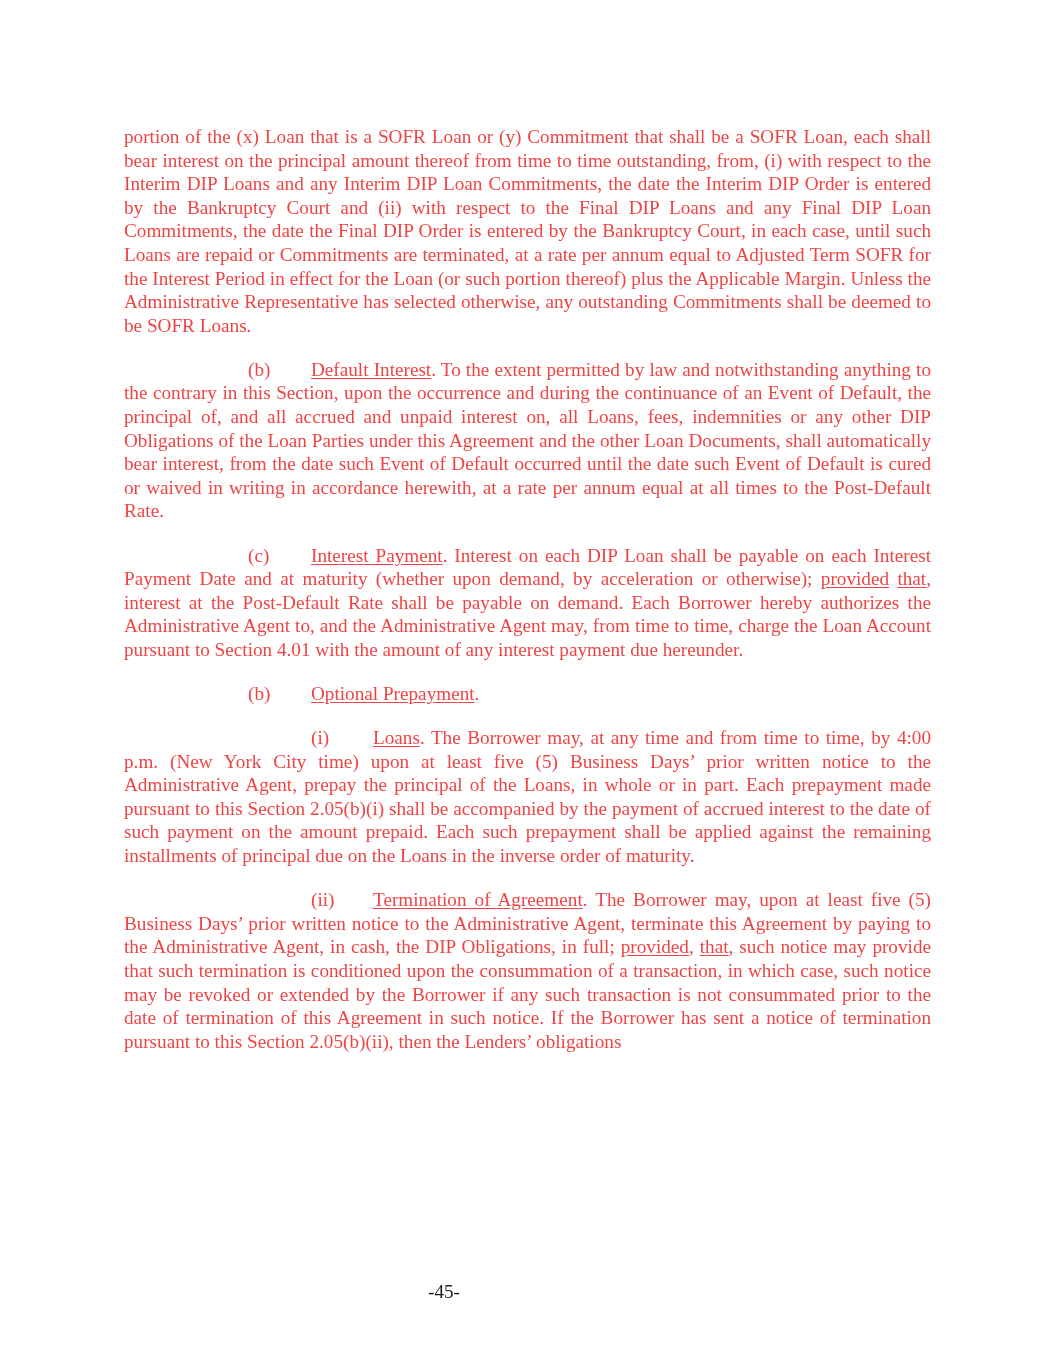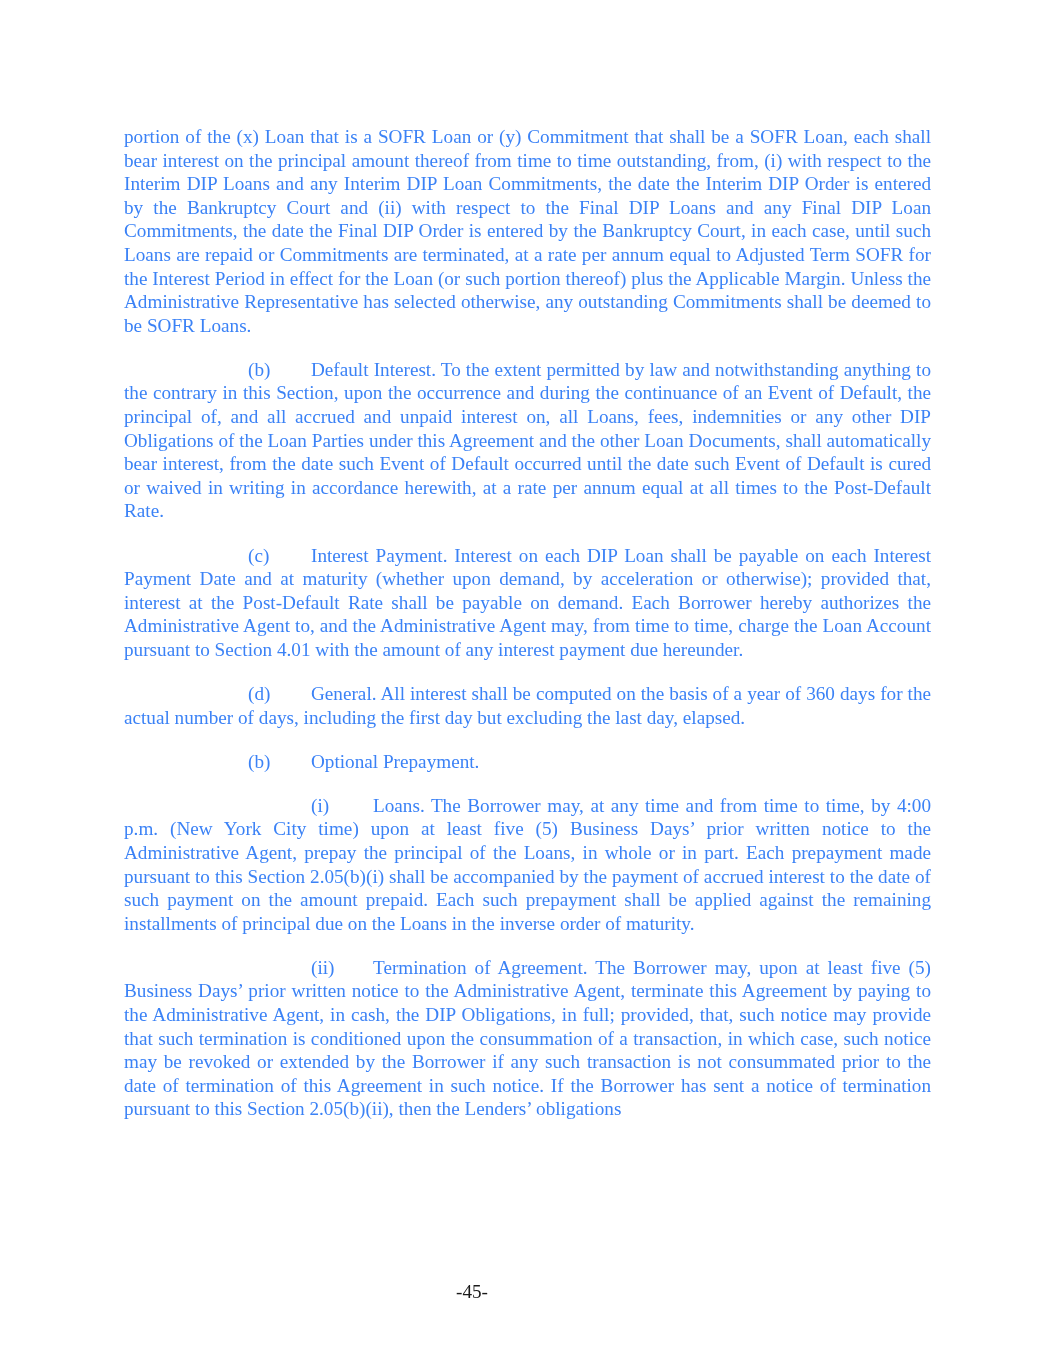--- a/index.html
+++ b/index.html
@@ -1,45 +1,44 @@
 <!DOCTYPE html>
 <html><head>
 <meta charset="utf-8">
 <style>
   html, body { margin: 0; padding: 0; background: #ffffff; }
   body { width: 1055px; height: 1365px; position: relative; overflow: hidden; }
   .page {
     position: absolute; left: 124px; top: 125px; width: 807px;
     font-family: "Liberation Serif", "DejaVu Serif", serif;
-    font-size: 19.2px; line-height: 23.6px; color: #3b82f6;
+    font-size: 19.2px; line-height: 23.6px; color: #ef4444;
   }
   .para { text-align: justify; margin: 0 0 20.5px 0; }
-  .u { text-underline-offset: 2px; }
+  .u { text-decoration: underline; text-underline-offset: 2px; }
   .lbl1 { display: inline-block; margin-left: 124px; width: 63px; }
   .lbl2 { display: inline-block; margin-left: 187px; width: 62px; }
   .heading-line { margin: 0 0 20.5px 0; }
   .heading-line .lbl1 { width: 63px; }
   .sec-num { display: inline-block; margin-left: 124px; width: 124px; }
   .footer {
     position: absolute; top: 1281px; left: 0; width: 888px; text-align: center;
-    font-family: "Liberation Serif", "DejaVu Serif", serif; font-size: 19.2px; color: #1a1a1a; padding-left: 28px;
+    font-family: "Liberation Serif", "DejaVu Serif", serif; font-size: 19.2px; color: #1a1a1a;
   }
 </style>
 </head>
 <body>
 
 <div class="page">
 
   <p class="para">portion of the (x) Loan that is a SOFR Loan or (y) Commitment that shall be a SOFR Loan, each shall bear interest on the principal amount thereof from time to time outstanding, from, (i) with respect to the Interim DIP Loans and any Interim DIP Loan Commitments, the date the Interim DIP Order is entered by the Bankruptcy Court and (ii) with respect to the Final DIP Loans and any Final DIP Loan Commitments, the date the Final DIP Order is entered by the Bankruptcy Court, in each case, until such Loans are repaid or Commitments are terminated, at a rate per annum equal to Adjusted Term SOFR for the Interest Period in effect for the Loan (or such portion thereof) plus the Applicable Margin. Unless the Administrative Representative has selected otherwise, any outstanding Commitments shall be deemed to be SOFR Loans.</p>
 
   <p class="para"><span class="lbl1">(b)</span><span class="u">Default Interest</span><span>.  To the extent permitted by law and notwithstanding anything to the contrary in this Section, upon the occurrence and during the continuance of an Event of Default, the principal of, and all accrued and unpaid interest on, all Loans, fees, indemnities or any other DIP Obligations of the Loan Parties under this Agreement and the other Loan Documents, shall automatically bear interest, from the date such Event of Default occurred until the date such Event of Default is cured or waived in writing in accordance herewith, at a rate per annum equal at all times to the Post-Default Rate.</span></p>
 
   <p class="para"><span class="lbl1">(c)</span><span class="u">Interest Payment</span><span>.  Interest on each DIP Loan shall be payable on each Interest Payment Date and at maturity (whether upon demand, by acceleration or otherwise); </span><span class="u">provided</span> <span class="u">that</span><span>, interest at the Post-Default Rate shall be payable on demand.  Each Borrower hereby authorizes the Administrative Agent to, and the Administrative Agent may, from time to time, charge the Loan Account pursuant to Section 4.01 with the amount of any interest payment due hereunder.</span></p>
 
-  <p class="para"><span class="lbl1">(d)</span><span class="u">General</span><span>.  All interest shall be computed on the basis of a year of 360 days for the actual number of days, including the first day but excluding the last day, elapsed.</span></p>
 
 
 
   <p class="heading-line"><span class="lbl1">(b)</span><span class="u">Optional Prepayment</span><span>.</span></p>
 
   <p class="para"><span class="lbl2">(i)</span><span class="u">Loans</span><span>.  The Borrower may, at any time and from time to time, by 4:00 p.m. (New York City time) upon at least five (5) Business Days’ prior written notice to the Administrative Agent, prepay the principal of the Loans, in whole or in part.  Each prepayment made pursuant to this Section 2.05(b)(i) shall be accompanied by the payment of accrued interest to the date of such payment on the amount prepaid.  Each such prepayment shall be applied against the remaining installments of principal due on the Loans in the inverse order of maturity.</span></p>
 
   <p class="para"><span class="lbl2">(ii)</span><span class="u">Termination of Agreement</span><span>.  The Borrower may, upon at least five (5) Business Days’ prior written notice to the Administrative Agent, terminate this Agreement by paying to the Administrative Agent, in cash, the DIP Obligations, in full; </span><span class="u">provided</span><span>, </span><span class="u">that</span><span>, such notice may provide that such termination is conditioned upon the consummation of a transaction, in which case, such notice may be revoked or extended by the Borrower if any such transaction is not consummated prior to the date of termination of this Agreement in such notice.  If the Borrower has sent a notice of termination pursuant to this Section 2.05(b)(ii), then the Lenders’ obligations</span></p>
 
 </div>

